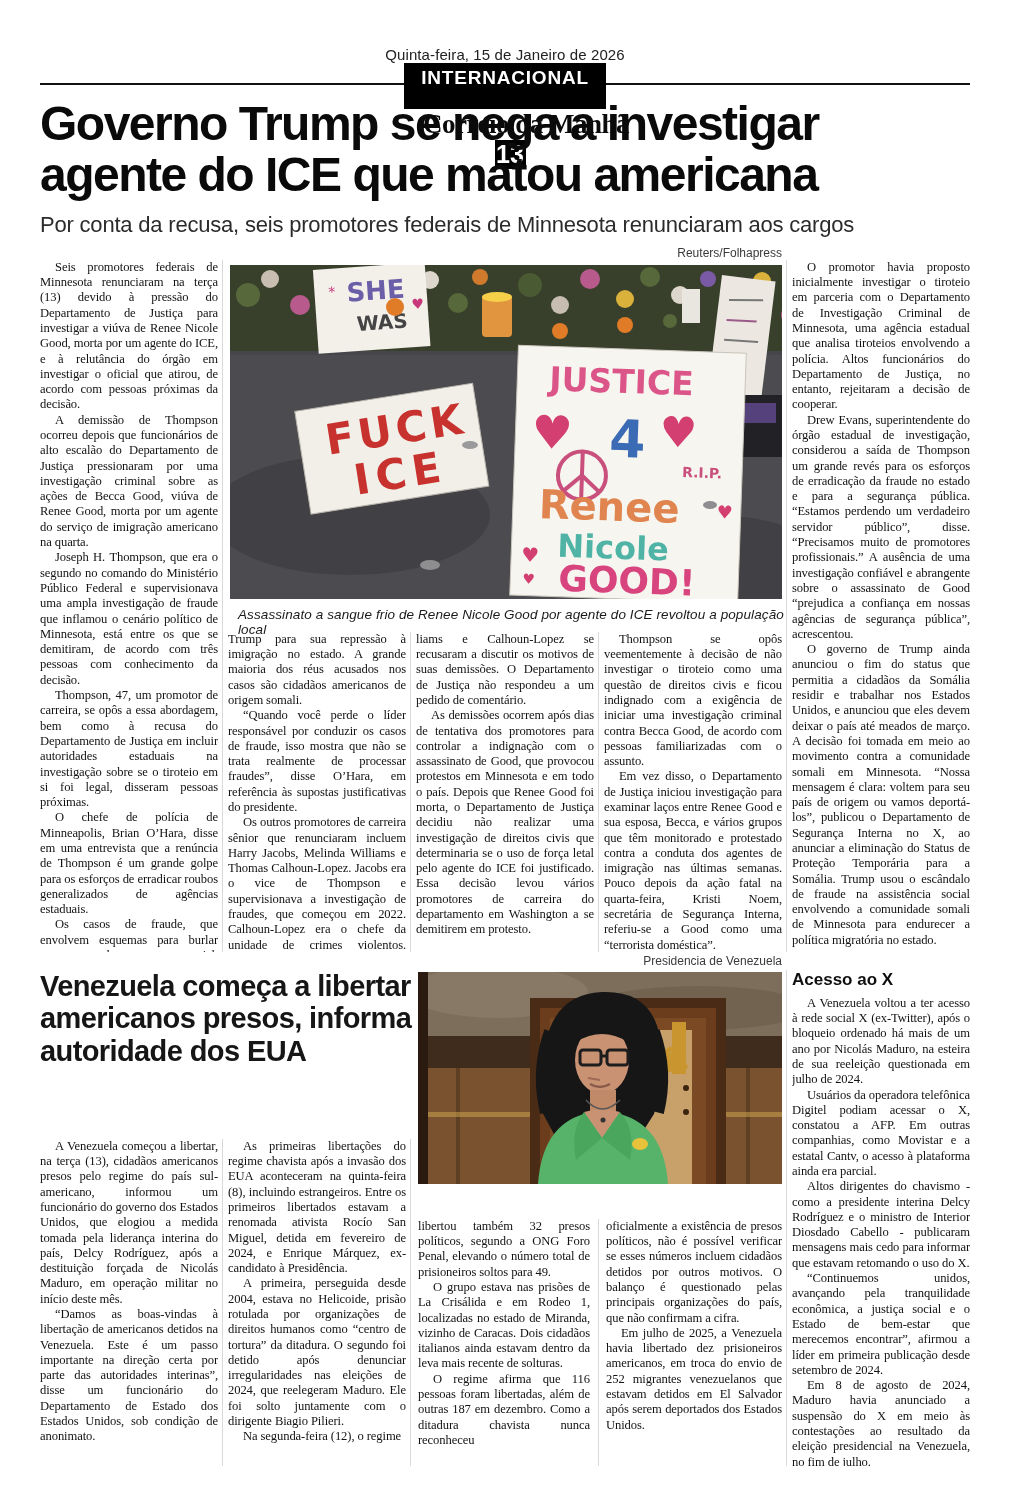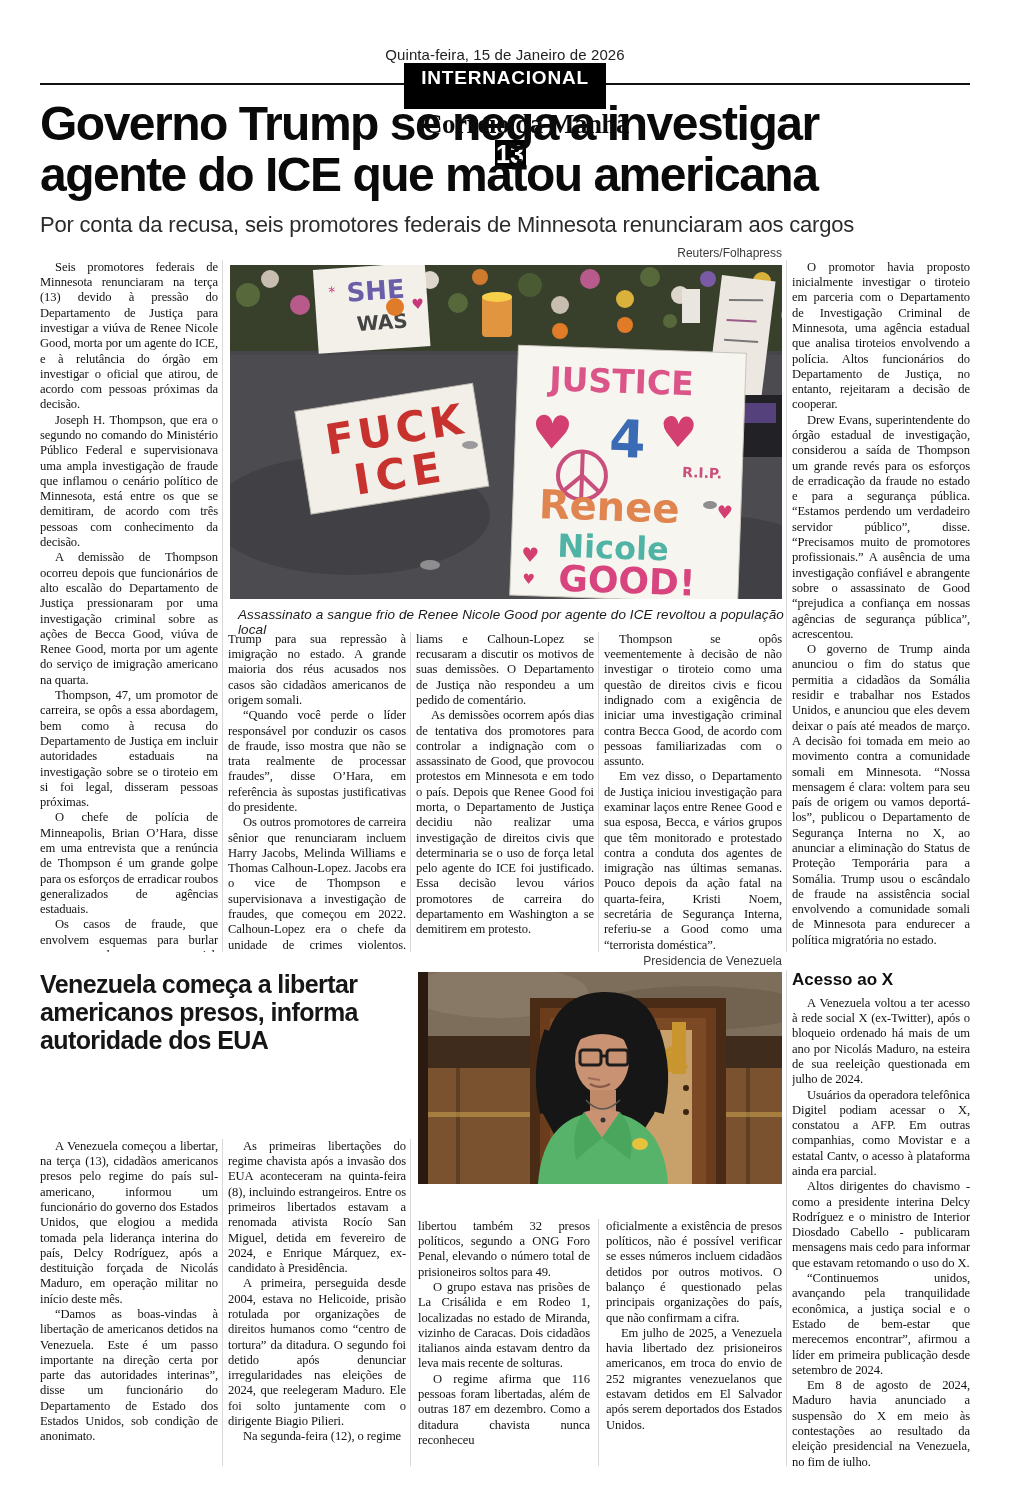--- a/index.html
+++ b/index.html
@@ -45,21 +45,21 @@
   .a1-caption { left:190px; top:361px; width:552px;margin-left:8px; }
   .a1-c1 { left:0; top:14px; height:692px; }
   .a1-c2 { left:188px; top:386px; height:320px; }
   .a1-c3 { left:376px; top:386px; height:320px; }
   .a1-c4 { left:564px; top:386px; height:320px; }
   .a1-c5 { left:752px; top:14px; height:692px; }
 
   .a2-headline {
     position:absolute; left:0; top:18px; width:378px;
     font-family:"Liberation Sans",sans-serif; font-weight:700;
-    font-size:25px; line-height:1.13; letter-spacing:-0.6px; color:#161616;
+    font-size:29px; line-height:1.13; letter-spacing:-0.6px; color:#161616;
   }
   .a2-credit { left:378px; top:2px; width:364px; }
   .a2-photo { position:absolute; left:378px; top:20px; width:364px; height:212px; }
   .a2-caption { left:378px; top:239px; width:364px; }
   .a2-c1 { left:0; top:187px; height:327px; }
   .a2-c2 { left:188px; top:187px; height:327px; }
   .a2-c3 { left:378px; top:267px; width:172px; height:247px; }
   .a2-c4 { left:566px; top:267px; width:176px; height:247px; }
   .a2-c5 { left:752px; top:18px; height:496px; }
   .sidebar-head { font-family:"Liberation Sans",sans-serif; font-weight:700; font-size:17px; color:#0f0f0f; margin-bottom:6px; }
@@ -172,22 +172,22 @@
           </g>
           <ellipse cx="240" cy="180" rx="8" ry="4" fill="#9a9a9c"></ellipse>
           <ellipse cx="200" cy="300" rx="10" ry="5" fill="#8e8e90"></ellipse>
           <ellipse cx="480" cy="240" rx="7" ry="4" fill="#8e8e90"></ellipse>
         </svg>
       </div>
       <div class="caption a1-caption">Assassinato a sangue frio de Renee Nicole Good por agente do ICE revoltou a população local</div>
 
       <div class="col bodytext a1-c1">
           <p class="para">Seis promotores federais de Minnesota renunciaram na terça (13) devido à pressão do Departamento de Justiça para investigar a viúva de Renee Nicole Good, morta por um agente do ICE, e à relutância do órgão em investigar o oficial que atirou, de acordo com pessoas próximas da decisão.</p>
+          <p class="para">A demissão de Thompson ocorreu depois que funcionários de alto escalão do Departamento de Justiça pressionaram por uma investigação criminal sobre as ações de Becca Good, viúva de Renee Good, morta por um agente do serviço de imigração americano na quarta.</p>
           <p class="para">Joseph H. Thompson, que era o segundo no comando do Ministério Público Federal e supervisionava uma ampla investigação de fraude que inflamou o cenário político de Minnesota, está entre os que se demitiram, de acordo com três pessoas com conhecimento da decisão.</p>
-          <p class="para">A demissão de Thompson ocorreu depois que funcionários de alto escalão do Departamento de Justiça pressionaram por uma investigação criminal sobre as ações de Becca Good, viúva de Renee Good, morta por um agente do serviço de imigração americano na quarta.</p>
           <p class="para">Thompson, 47, um promotor de carreira, se opôs a essa abordagem, bem como à recusa do Departamento de Justiça em incluir autoridades estaduais na investigação sobre se o tiroteio em si foi legal, disseram pessoas próximas.</p>
           <p class="para">O chefe de polícia de Minneapolis, Brian O’Hara, disse em uma entrevista que a renúncia de Thompson é um grande golpe para os esforços de erradicar roubos generalizados de agências estaduais.</p>
           <p class="para">Os casos de fraude, que envolvem esquemas para burlar programas de segurança social, foram a principal razão citada pelo governo</p>
         </div>
       <div class="col bodytext a1-c2">
           <p class="para flush">Trump para sua repressão à imigração no estado. A grande maioria dos réus acusados nos casos são cidadãos americanos de origem somali.</p>
           <p class="para">“Quando você perde o líder responsável por conduzir os casos de fraude, isso mostra que não se trata realmente de processar fraudes”, disse O’Hara, em referência às supostas justificativas do presidente.</p>
           <p class="para">Os outros promotores de carreira sênior que renunciaram incluem Harry Jacobs, Melinda Williams e Thomas Calhoun-Lopez. Jacobs era o vice de Thompson e supervisionava a investigação de fraudes, que começou em 2022. Calhoun-Lopez era o chefe da unidade de crimes violentos. Thompson, Jacobs, Wil-</p>
         </div>
       <div class="col bodytext a1-c3">

